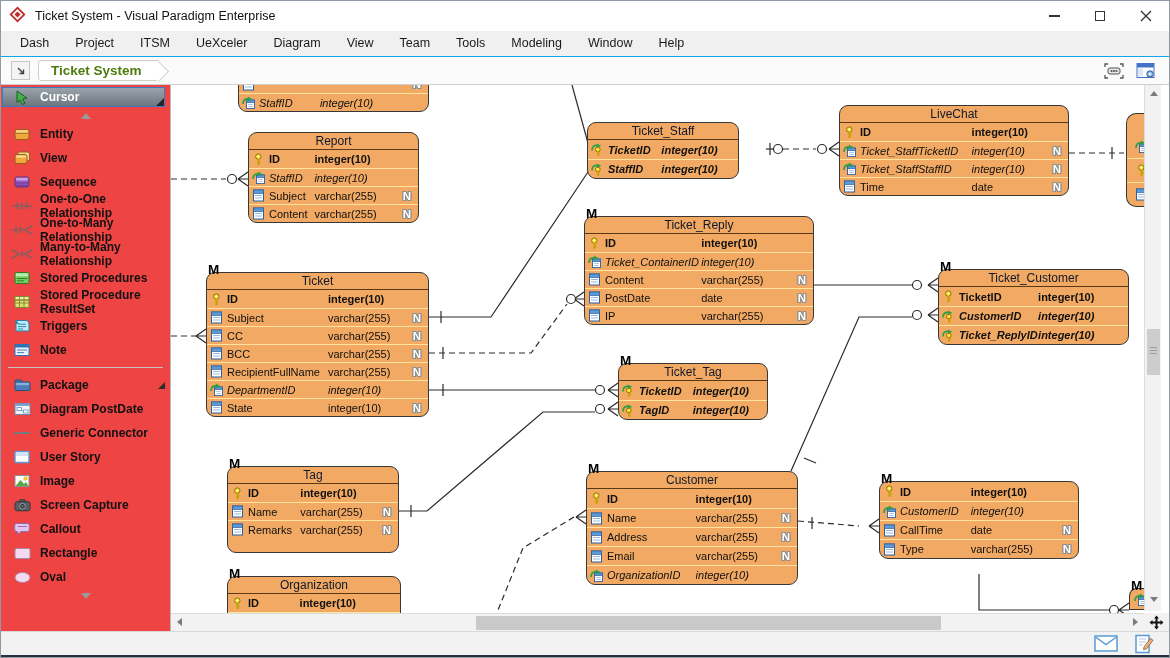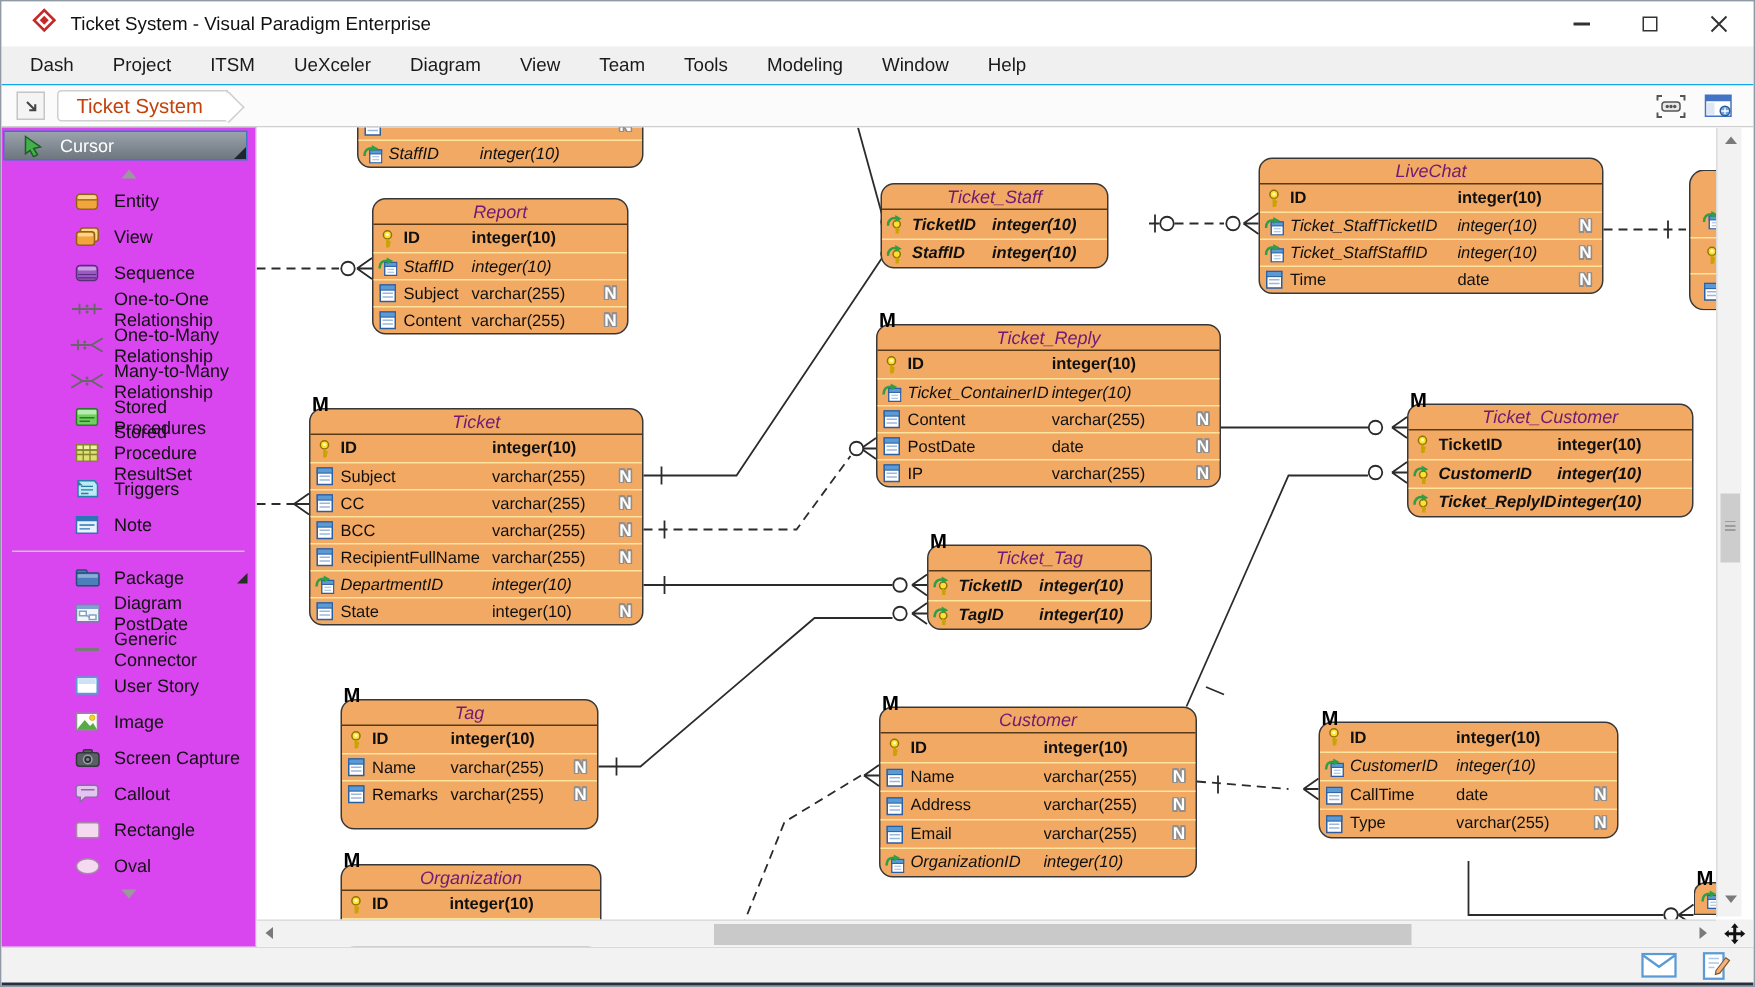--- a/index.html
+++ b/index.html
@@ -1,52 +1,52 @@
 <!DOCTYPE html>
 <html><head>
 <meta charset="utf-8">
 <style>
   html,body{margin:0;padding:0;background:#dfe3e8;}
   *{box-sizing:border-box;font-family:"Liberation Sans","DejaVu Sans",sans-serif;}
   .window{width:1170px;height:658px;background:#fff;border:1px solid #8f9aa5;position:relative;overflow:hidden;}
   
-  .titlebar{height:30px;display:flex;align-items:center;background:#fff;padding-left:20px;}
+  .titlebar{height:30px;display:flex;align-items:center;background:#fff;padding-left:8px;}
   .titlebar .title{font-size:12.5px;color:#111;margin-left:9px;flex:1;}
   .winbtns{display:flex;height:100%;}
   .wbtn{width:46px;display:flex;align-items:center;justify-content:center;cursor:pointer;}
   .glyph-min{width:11px;height:1.6px;background:#333;}
   .glyph-max{width:10px;height:10px;border:1.4px solid #333;}
   
   .menubar{height:26px;background:#f0f0f0;display:flex;align-items:flex-end;padding-left:6px;border-bottom:1px solid #0ea5e9;}
   .mitem{padding:0 13px;font-size:12.5px;color:#1a1a1a;line-height:26px;cursor:default;}
   
   .toolbar{height:28px;background:#fbfbfb;display:flex;align-items:center;padding:0 10px;border-bottom:1px solid #cfcfcf;position:relative;}
   .popout{width:19px;height:19px;border:1px solid #c6c6c6;background:#f4f4f4;display:flex;align-items:center;justify-content:center;margin-right:8px;}
-  .crumb{height:21px;border:1px solid #cfcfcf;background:#fff;display:flex;align-items:center;padding:0 16px 0 12px;font-size:13.5px;color:#c2410c;position:relative;border-radius:3px 0 0 3px;}
+  .crumb{height:21px;border:1px solid #cfcfcf;background:#fff;display:flex;align-items:center;padding:0 16px 0 12px;font-size:13.5px;color:#4d7c0f;position:relative;border-radius:3px 0 0 3px;font-weight:bold;}
   .crumb::after{content:'';position:absolute;right:-8.5px;top:2.6px;width:14px;height:14px;border-top:1px solid #cfcfcf;border-right:1px solid #cfcfcf;transform:rotate(45deg);background:#fff;}
   .tbright{margin-left:auto;display:flex;gap:6px;}
   .tbicon{width:26px;height:22px;display:flex;align-items:center;justify-content:center;cursor:pointer;}
   
   .main{display:flex;height:546px;}
   
-  .palette{width:170px;background:#d946ef;border-right:1px solid #b9b9b9;overflow:hidden;position:relative;padding-top:1px;}
-  .pitem{height:24px;display:flex;align-items:center;gap:6px;padding-left:9px;font-size:12px;color:#111;cursor:pointer;margin-left:36px;}
+  .palette{width:170px;background:#ef4444;border-right:1px solid #b9b9b9;overflow:hidden;position:relative;padding-top:1px;font-weight:bold;}
+  .pitem{height:24px;display:flex;align-items:center;gap:6px;padding-left:9px;font-size:12px;color:#111;cursor:pointer;}
   .picon{width:24px;display:flex;justify-content:center;align-items:center;flex:none;}
   .pitem.sel{height:20px;margin:1px 5px 2px 1px;background:linear-gradient(#9aa3ac,#6e767f);border:1px solid #3f78c2;color:#fff;position:relative;padding-left:7px;}
   .selcorner{position:absolute;right:0;bottom:0;width:0;height:0;border-left:8px solid transparent;border-bottom:8px solid #20262c;}
   .coll{height:13px;display:flex;align-items:center;justify-content:center;}
   .tri-up{width:0;height:0;border:5px solid transparent;border-bottom:6px solid #9a9a9a;margin-bottom:5px;}
   .tri-dn{width:0;height:0;border:5px solid transparent;border-top:6px solid #9a9a9a;margin-top:5px;}
   .psep{height:1px;background:#c4c4c4;margin:5px 7px;}
   .pexp{margin-left:auto;margin-right:5px;width:0;height:0;border-left:7px solid transparent;border-bottom:7px solid #2b2b2b;}
   
   .canvas{flex:1;position:relative;overflow:hidden;background:#fff;}
   #conn{position:absolute;left:0;top:0;z-index:1;}
   .entity{position:absolute;background:#f1a963;border:1.4px solid #383838;border-radius:9px;z-index:2;}
-  .ehead{height:17px;line-height:17px;text-align:center;font-size:12px;color:#701a75;border-bottom:1px solid #5a3a16;overflow:hidden;font-style:italic;}
+  .ehead{height:17px;line-height:17px;text-align:center;font-size:12px;color:#0f172a;border-bottom:1px solid #5a3a16;overflow:hidden;}
   .erow{height:var(--rh);display:flex;align-items:center;padding:0 4px 0 3px;font-size:11px;color:#101010;}
   .erow + .erow{border-top:1px solid #ffe49e;}
   .cicon{width:17px;flex:none;display:flex;align-items:center;}
   .cname{width:calc(var(--tc) - 21px);flex:none;white-space:nowrap;overflow:hidden;}
   .ctype{flex:1;white-space:nowrap;overflow:hidden;}
   .nbad{flex:none;width:14px;text-align:center;font-weight:bold;font-size:11.5px;color:#fff;
         text-shadow:-1px 0 #8f8f8f,1px 0 #8f8f8f,0 -1px #8f8f8f,0 1px #8f8f8f,-1px -1px #8f8f8f,1px 1px #8f8f8f,1px -1px #8f8f8f,-1px 1px #8f8f8f;}
   .b{font-weight:bold;}  .i{font-style:italic;}
   .mmark{position:absolute;left:1px;top:-11px;font-weight:bold;font-size:13.5px;color:#000;z-index:3;}
   .entity.frag-right{border-right:none;border-radius:10px 0 0 10px;}

